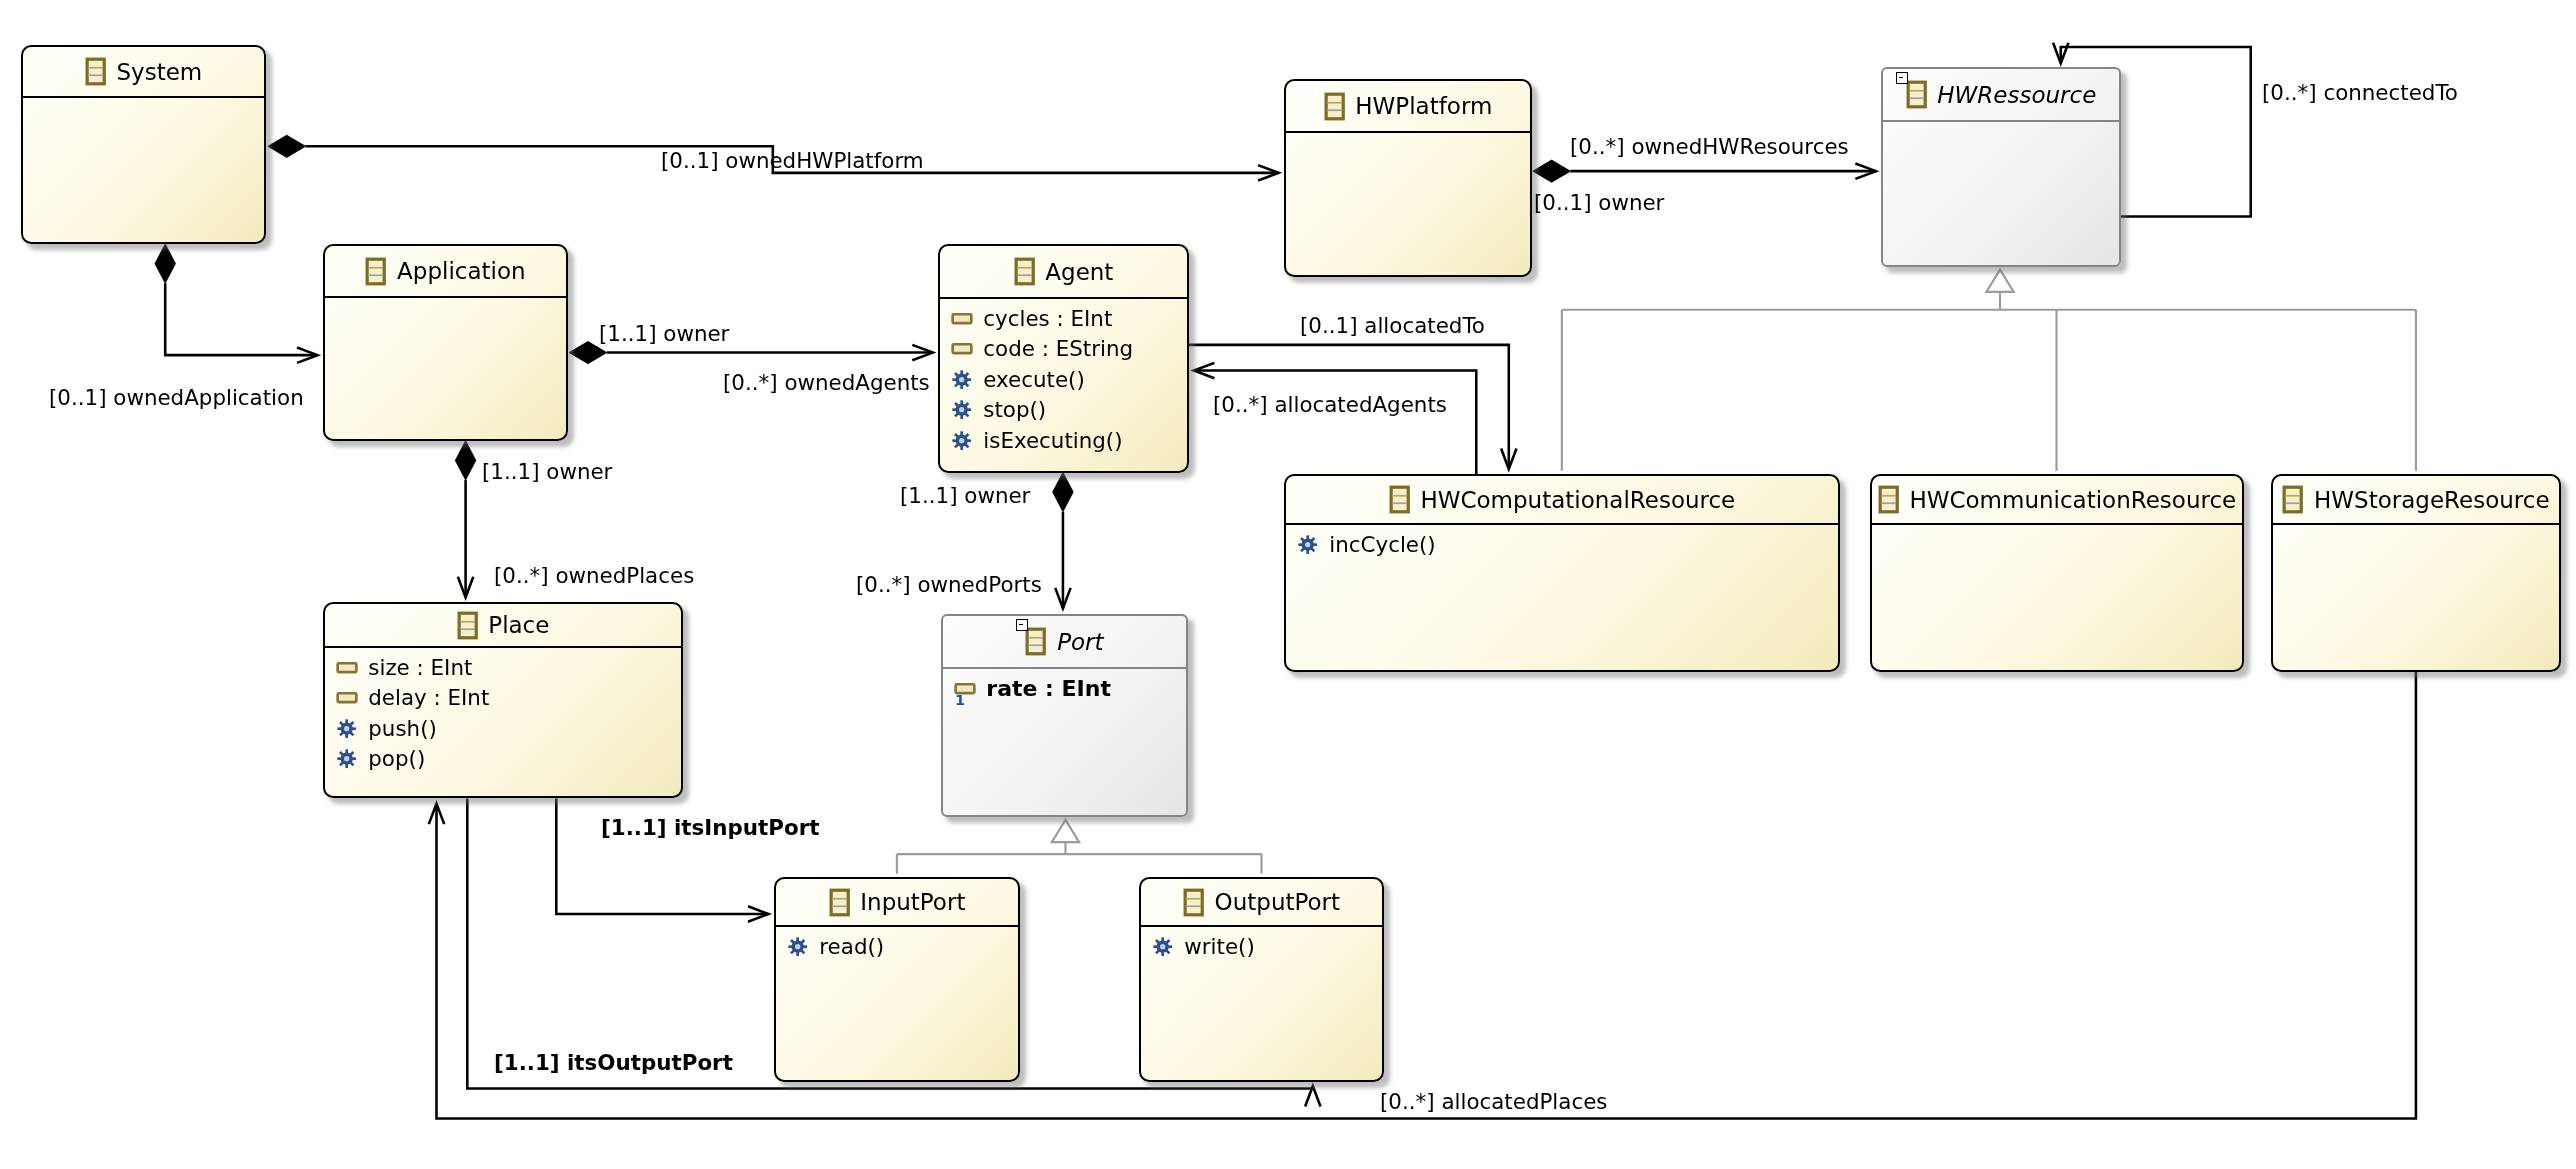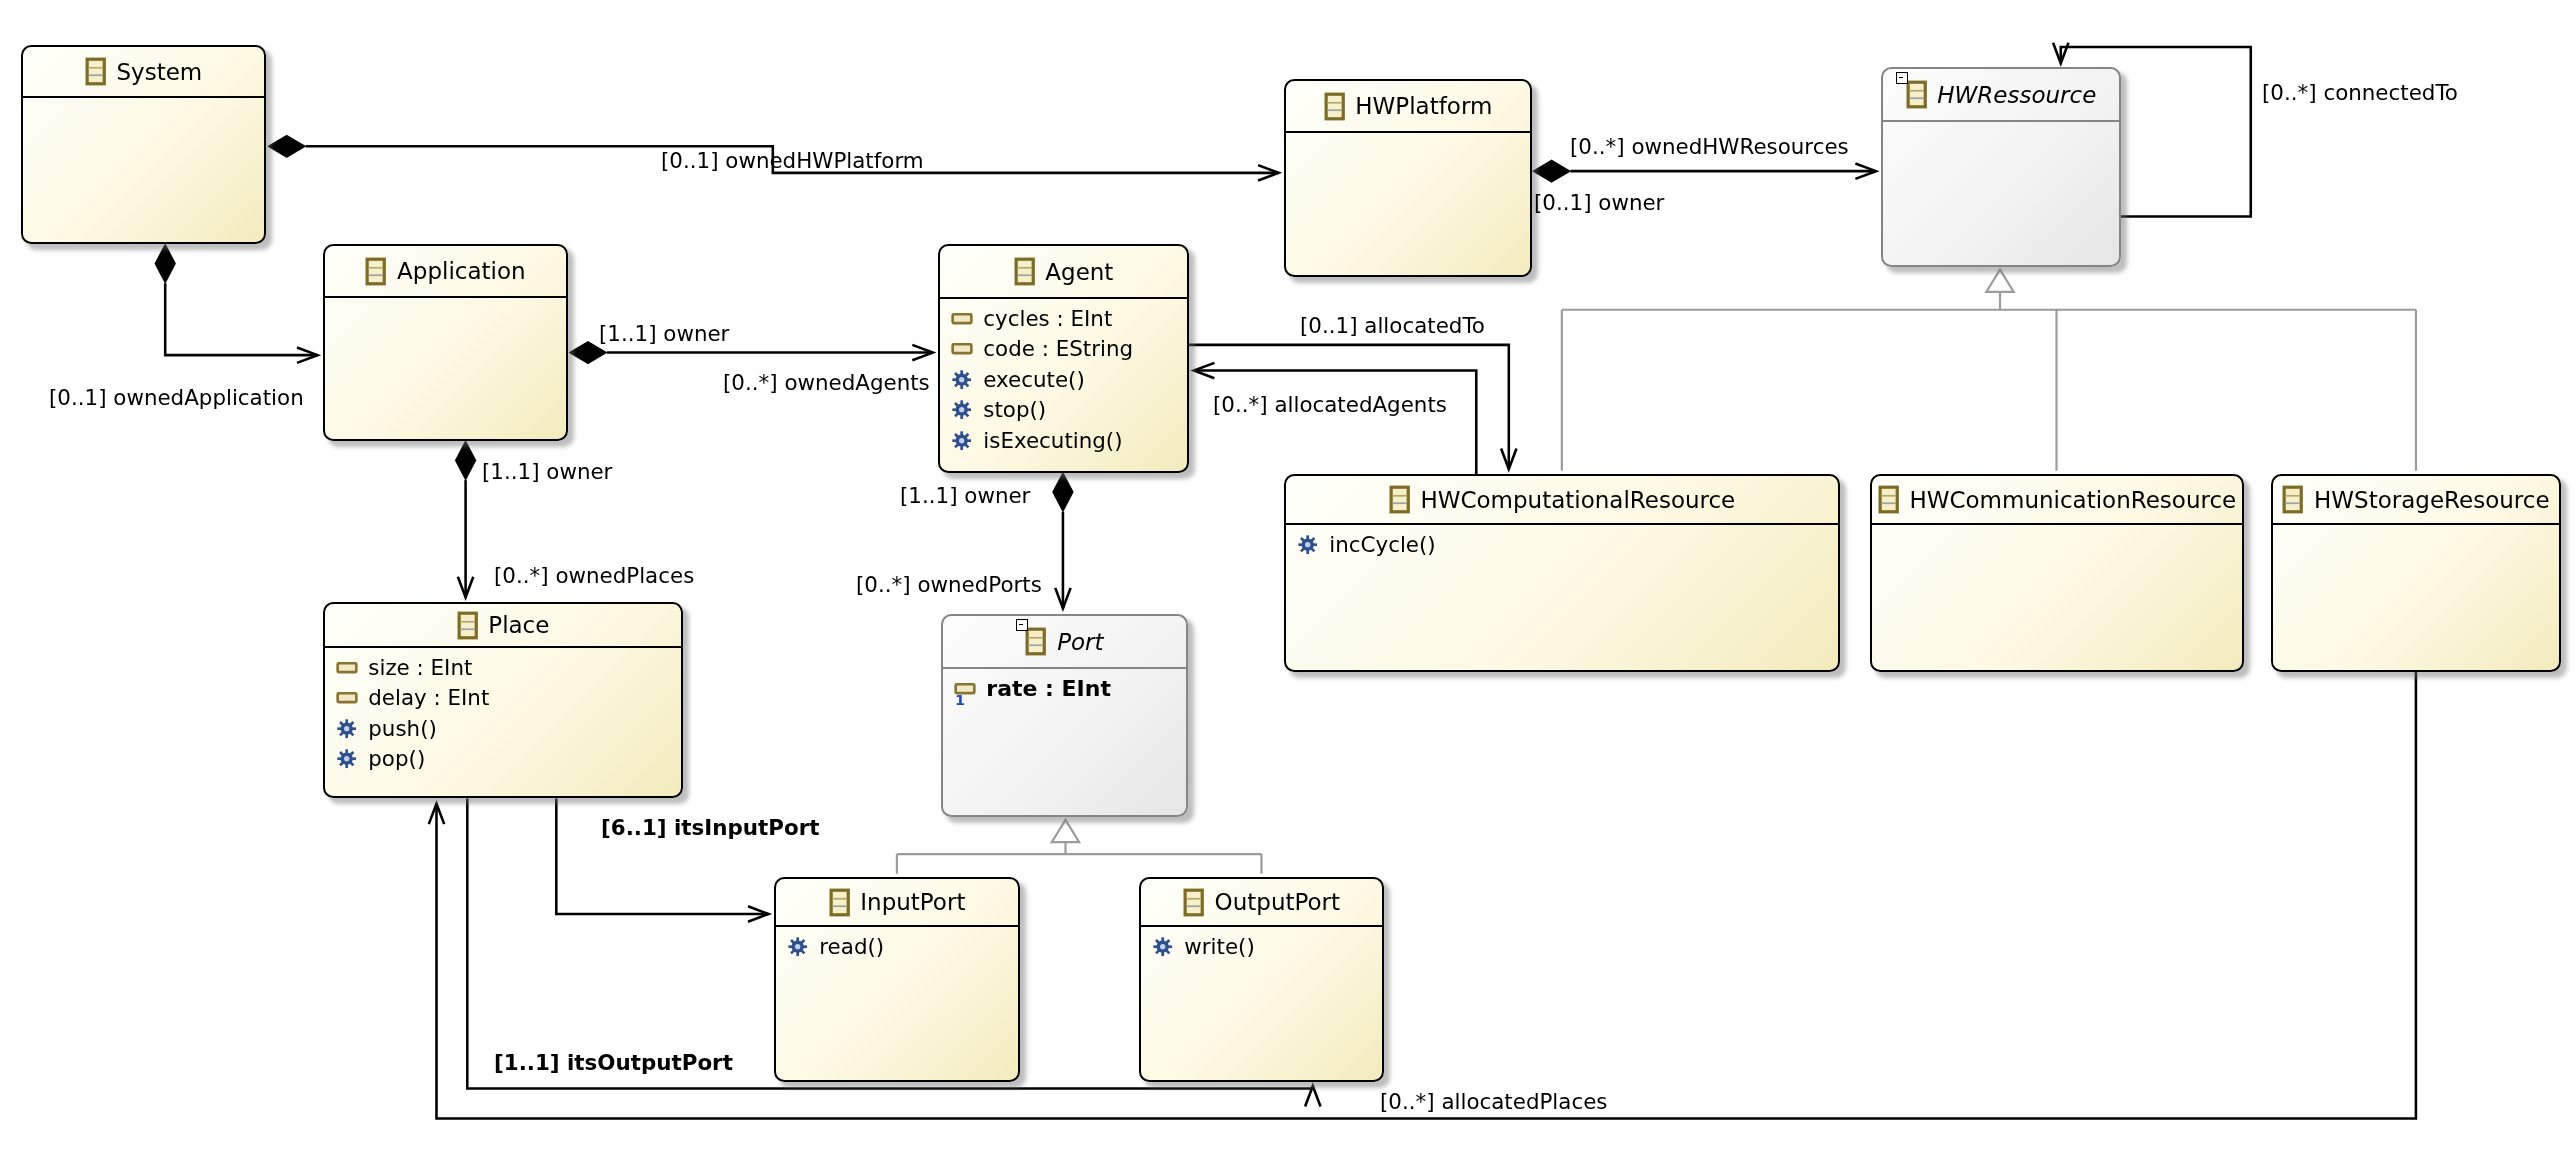--- a/index.html
+++ b/index.html
@@ -9,21 +9,21 @@
   #edges path{fill:none;stroke:#000;stroke-width:3;}
   #edges polyline{fill:none;stroke:#000;stroke-width:3;}
   #edges polygon.diamond{fill:#000;stroke:#000;}
   #edges g.inherit path{stroke:#9b9b9b;stroke-width:2.5;}
   #edges g.inherit polygon{fill:#ffffff;stroke:#9b9b9b;stroke-width:2.5;}
 
   .uml-class{position:absolute;box-sizing:border-box;border:2.6px solid #000;border-radius:10.3px;
              background:linear-gradient(135deg,#fffffb 0%,#fdf9e3 55%,#f3ebbd 100%);
              box-shadow:5.1px 5.1px 4.3px rgba(110,110,110,.45);}
   .uml-class.abstract{border-color:#858585;
-             background:linear-gradient(135deg,#fdfdfd 0%,#f2f2f2 60%,#e5e5e5 100%);}
+             background:linear-gradient(135deg,#fdfdfd 0%,#f2f2f2 60%,#e5e5e5 100%);border-radius:6px;}
   .head{display:flex;align-items:center;justify-content:center;gap:10.3px;box-sizing:border-box;
         border-bottom:2.6px solid #000;}
   .abstract .head{border-bottom-color:#858585;}
   .cname{font-size:23px;color:#000;white-space:nowrap;}
   .abstract .cname{font-style:italic;}
   .cicon{position:relative;width:21.4px;height:29px;display:inline-block;flex:none;}
   .abadge{position:absolute;left:-9.4px;top:-7.7px;width:12px;height:12px;background:#fff;
           border:1.7px solid #000;box-sizing:border-box;}
   .abadge::after{content:"";position:absolute;left:1.7px;top:3.4px;width:4.3px;height:1.7px;background:#000;}
   .body{padding-top:4.3px;}
@@ -423,17 +423,17 @@
     <div class="elabel" style="left: 723px; top: 370px;">[0..*] ownedAgents</div>
     <div class="elabel" style="left: 482px; top: 459px;">[1..1] owner</div>
     <div class="elabel" style="left: 494px; top: 563px;">[0..*] ownedPlaces</div>
     <div class="elabel" style="left: 900px; top: 483px;">[1..1] owner</div>
     <div class="elabel" style="left: 856px; top: 572px;">[0..*] ownedPorts</div>
     <div class="elabel" style="left: 1300px; top: 313px;">[0..1] allocatedTo</div>
     <div class="elabel" style="left: 1213px; top: 392px;">[0..*] allocatedAgents</div>
     <div class="elabel" style="left: 1570px; top: 134px;">[0..*] ownedHWResources</div>
     <div class="elabel" style="left: 1534px; top: 190px;">[0..1] owner</div>
     <div class="elabel" style="left: 2262px; top: 80px;">[0..*] connectedTo</div>
-    <div class="elabel bold" style="left: 601px; top: 815px;">[6..1] itsInputPort</div>
+    <div class="elabel bold" style="left: 601px; top: 815px;">[1..1] itsInputPort</div>
     <div class="elabel bold" style="left: 494px; top: 1050px;">[1..1] itsOutputPort</div>
     <div class="elabel" style="left: 1380px; top: 1089px;">[0..*] allocatedPlaces</div>
   </div>
 
 
 </body></html>

